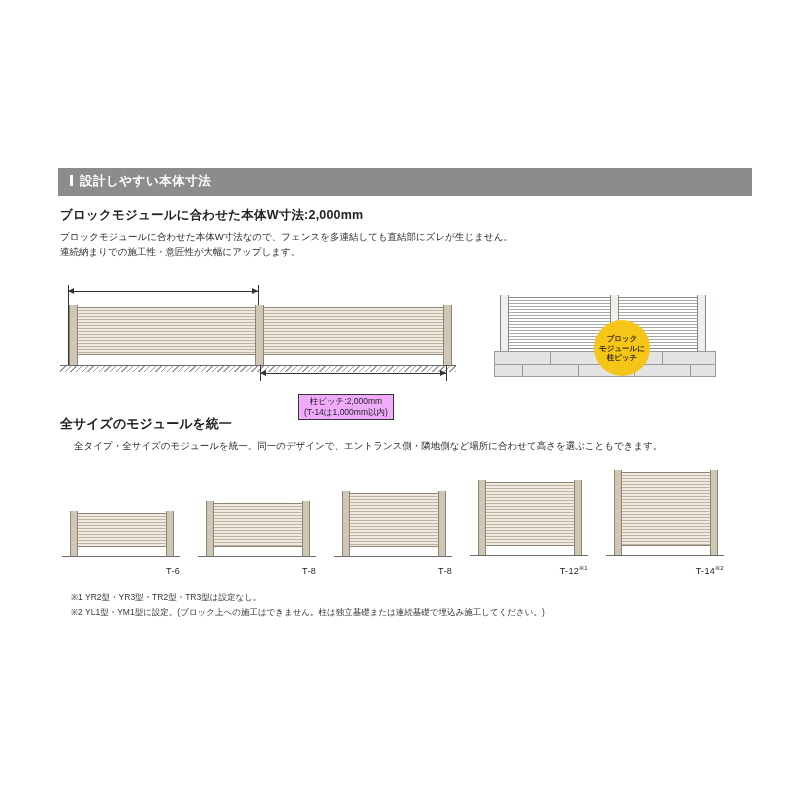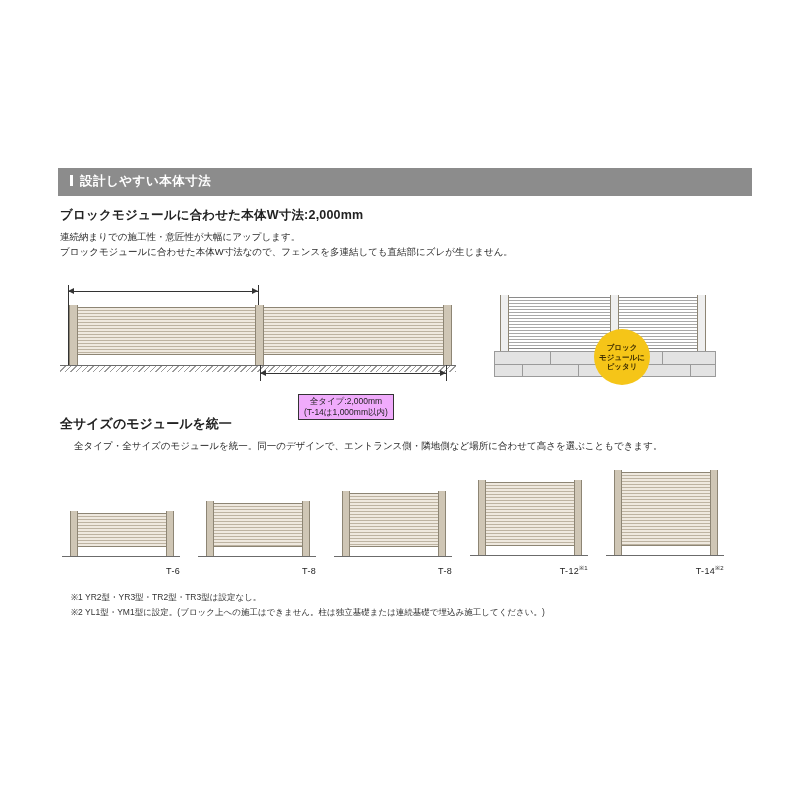--- a/index.html
+++ b/index.html
@@ -249,22 +249,22 @@
 <body>
 
 <div class="page">
   <div class="content">
 
     <div class="section-bar">
       <span class="tick"></span><span>設計しやすい本体寸法</span>
     </div>
 
     <div class="h2">ブロックモジュールに合わせた本体W寸法:2,000mm</div>
+    <div class="lead">ブロックモジュールに合わせた本体W寸法なので、フェンスを多連結しても直結部にズレが生じません。</div>
     <div class="lead">連続納まりでの施工性・意匠性が大幅にアップします。</div>
-    <div class="lead">ブロックモジュールに合わせた本体W寸法なので、フェンスを多連結しても直結部にズレが生じません。</div>
 
     <div class="fig-row">
 
       <div class="diag-left">
 
         <div class="dimline" style="left:8px; top:18px; width:190px;"></div>
         <div class="dimcap" style="left:8px; top:12px; height:80px;"></div>
         <div class="dimcap" style="left:198px; top:12px; height:80px;"></div>
         <div class="arrow-l" style="left:8px; top:15px;"></div>
         <div class="arrow-r" style="left:192px; top:15px;"></div>
@@ -283,21 +283,21 @@
 
         <div class="ground" style="left:0px; top:92px; width:396px;"></div>
         <div class="hatch" style="left:0px; top:93px; width:396px; height:6px;"></div>
 
         <div class="dimline" style="left:200px; top:100px; width:186px;"></div>
         <div class="dimcap" style="left:200px; top:92px; height:16px;"></div>
         <div class="dimcap" style="left:386px; top:92px; height:16px;"></div>
         <div class="arrow-l" style="left:200px; top:97px;"></div>
         <div class="arrow-r" style="left:380px; top:97px;"></div>
         <div class="dimlabel" style="left:238px; top:89px; text-align:center;">
-          <div>全タイプ:2,000mm</div>
+          <div>柱ピッチ:2,000mm</div>
           <div>(T-14は1,000mm以内)</div>
         </div>
       </div>
 
       <div class="diag-right">
 
         <div class="fence-grey" style="left:16px; top:24px; width:196px; height:52px;">
           <div class="slats"></div>
         </div>
         <div class="post" style="left:12px; top:22px; width:7px; height:56px; background:#efefef;"></div>
@@ -307,25 +307,25 @@
         <div class="block-wall" style="left:6px; top:78px; width:222px; height:26px;"></div>
         <div class="block-line" style="left:6px; top:91px; width:222px;"></div>
         <div class="block-vline" style="left:62px; top:78px; height:13px;"></div>
         <div class="block-vline" style="left:118px; top:78px; height:13px;"></div>
         <div class="block-vline" style="left:174px; top:78px; height:13px;"></div>
         <div class="block-vline" style="left:34px; top:91px; height:13px;"></div>
         <div class="block-vline" style="left:90px; top:91px; height:13px;"></div>
         <div class="block-vline" style="left:146px; top:91px; height:13px;"></div>
         <div class="block-vline" style="left:202px; top:91px; height:13px;"></div>
 
-        <div class="bubble" style="left:106px; top:56px;text-align:center;">
+        <div class="bubble" style="left:106px; top:47px;text-align:center;">
           <div>
             <div>ブロック</div>
             <div>モジュールに</div>
-            <div>ピッタリ</div>
+            <div>柱ピッチ</div>
           </div>
         </div>
       </div>
     </div>
 
     <div class="h2b">全サイズのモジュールを統一</div>
     <div class="lead2">全タイプ・全サイズのモジュールを統一。同一のデザインで、エントランス側・隣地側など場所に合わせて高さを選ぶこともできます。</div>
 
     <div class="sizes">
 

